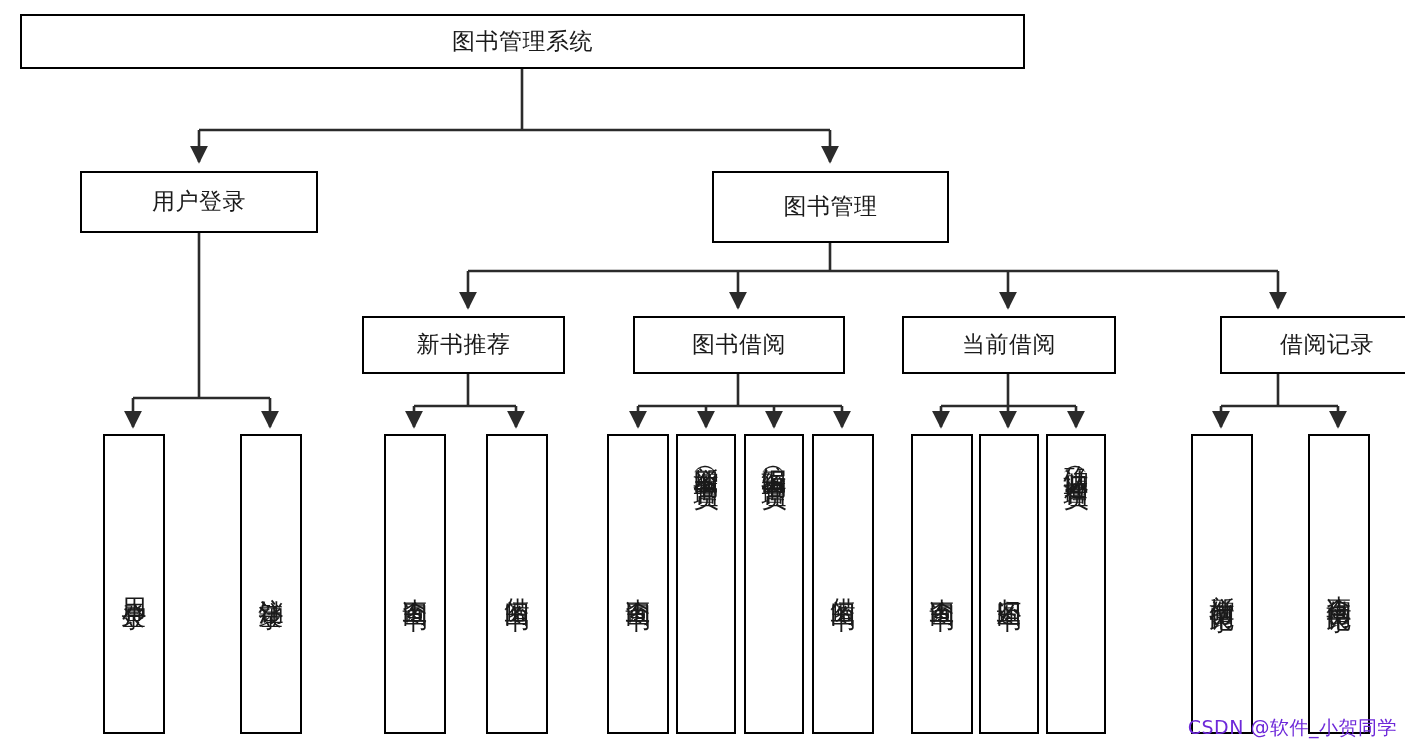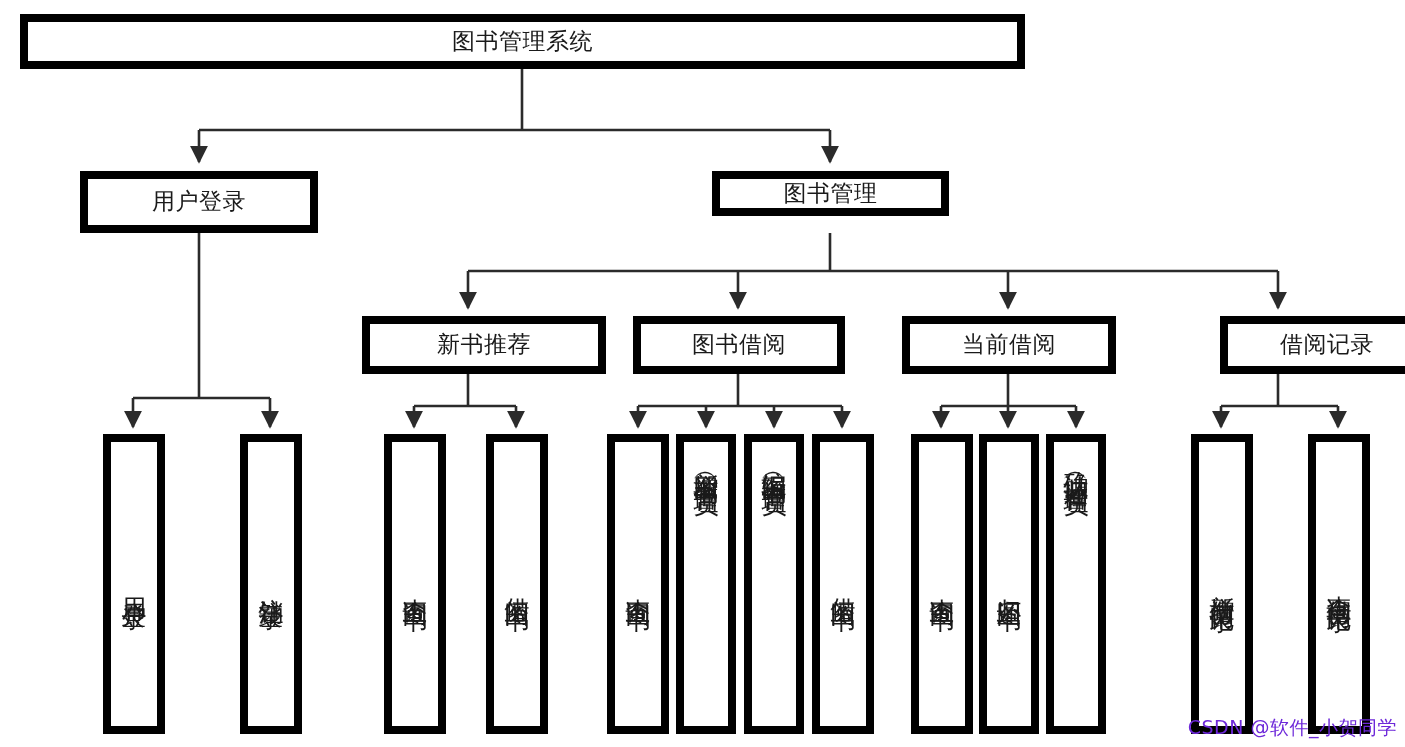--- a/index.html
+++ b/index.html
@@ -21,21 +21,21 @@
     position: absolute;
     left: 0;
     top: 0;
     width: 1405px;
     height: 747px;
     pointer-events: none;
   }
   .node {
     position: absolute;
     box-sizing: border-box;
-    border: 8px solid #000000;
+    border: 2px solid #000000;
     background: #ffffff;
     display: flex;
     align-items: center;
     justify-content: center;
     color: #1a1a1a;
   }
   .node .label {
     font-size: 23px;
     line-height: 1.18;
     letter-spacing: 0.5px;
@@ -122,25 +122,25 @@
     </g>
   </svg>
 
   <div class="node" style="left:20px; top:14px; width:1005px; height:55px;">
     <span class="label">图书管理系统</span>
   </div>
 
   <div class="node" style="left:80px; top:171px; width:238px; height:62px;">
     <span class="label">用户登录</span>
   </div>
-  <div class="node" style="left:712px; top:171px; width:237px; height:45px;">
+  <div class="node" style="left:712px; top:171px; width:237px; height:72px;">
     <span class="label">图书管理</span>
   </div>
 
-  <div class="node" style="left:362px; top:316px; width:244px; height:58px;">
+  <div class="node" style="left:362px; top:316px; width:203px; height:58px;">
     <span class="label">新书推荐</span>
   </div>
   <div class="node" style="left:633px; top:316px; width:212px; height:58px;text-align:right;">
     <span class="label">图书借阅</span>
   </div>
   <div class="node" style="left:902px; top:316px; width:214px; height:58px;">
     <span class="label">当前借阅</span>
   </div>
   <div class="node" style="left:1172px; top:316px; width:214px; height:58px;margin-left:48px;">
     <span class="label">借阅记录</span>

